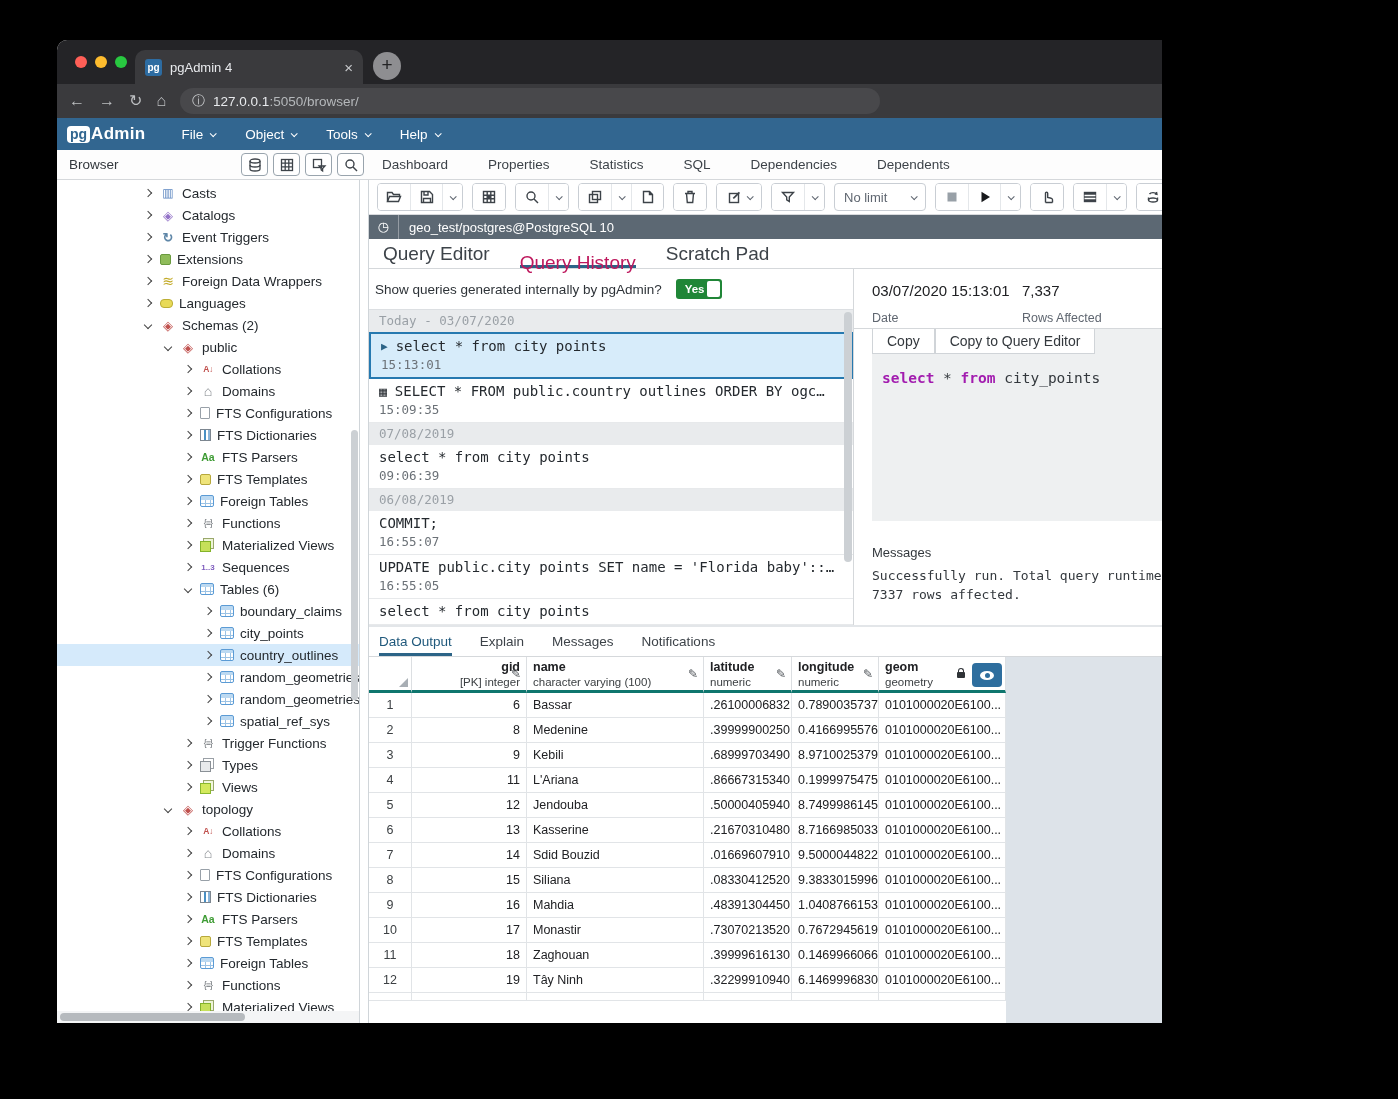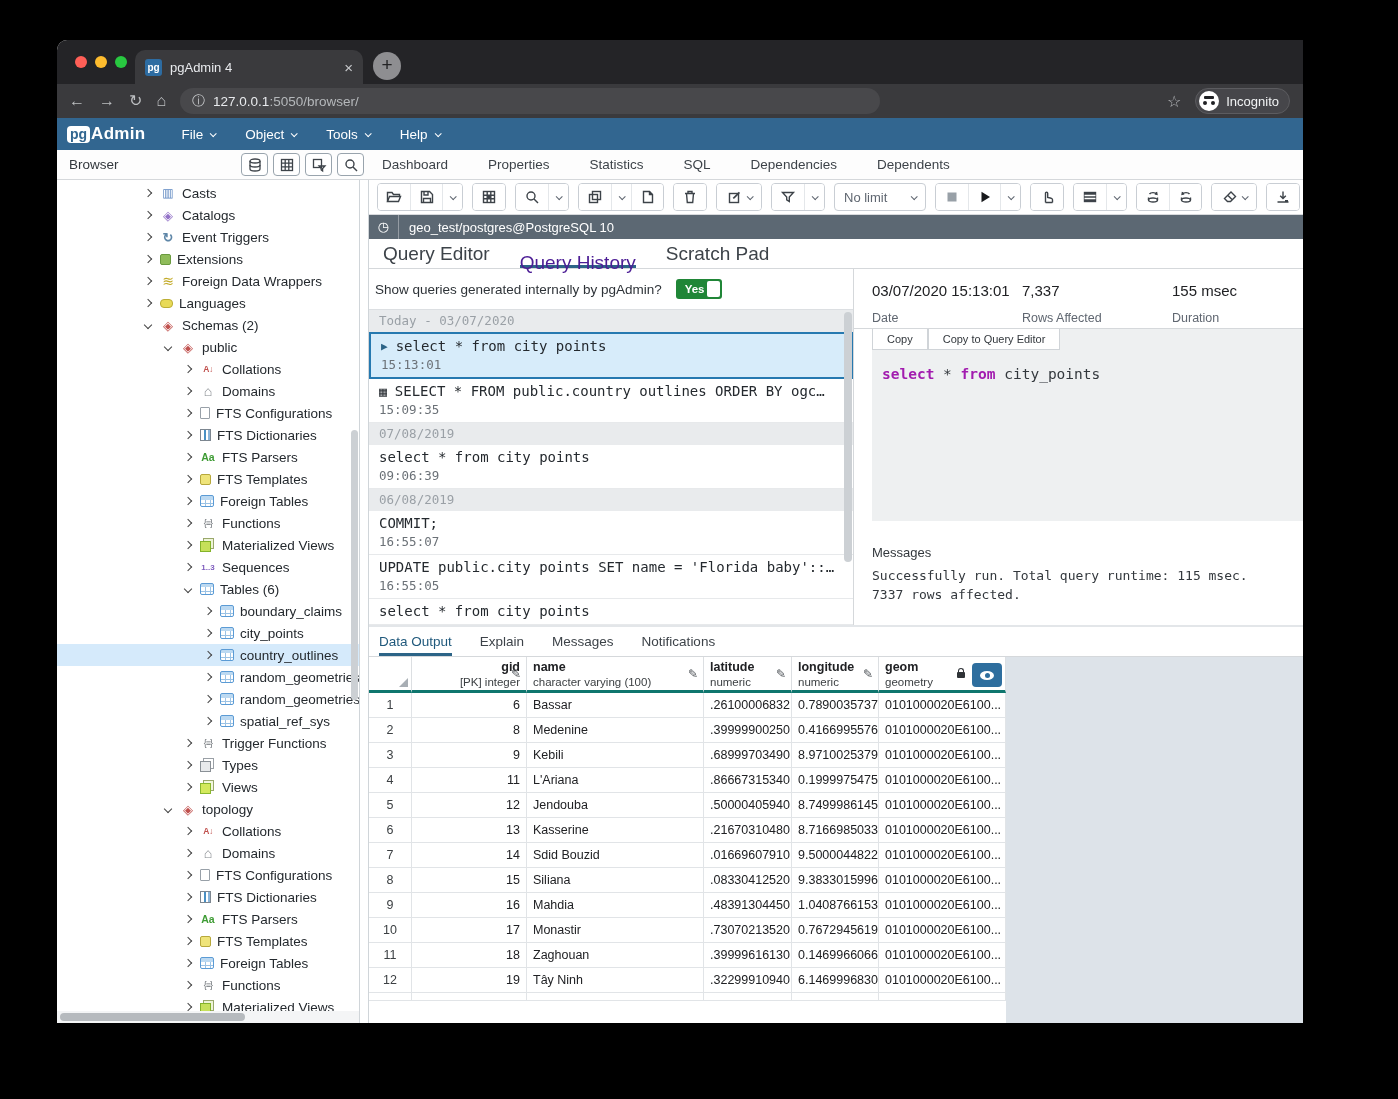--- a/index.html
+++ b/index.html
@@ -1,17 +1,17 @@
 <!DOCTYPE html>
 <html><head>
 <meta charset="utf-8">
 <style>
   * { box-sizing: border-box; margin: 0; padding: 0; }
   html,body { width:1398px; height:1099px; background:#000; font-family:"Liberation Sans",sans-serif; }
-  .canvas { position:relative; width:1303px; height:1099px; background:#000; overflow:hidden; }
+  .canvas { position:relative; width:1162px; height:1099px; background:#000; overflow:hidden; }
   .window { position:absolute; left:57px; top:40px; width:1284px; height:983px; border-radius:10px 10px 0 0; overflow:hidden; background:#fff; display:flex; flex-direction:column; }
 
   
   .tabbar { height:44px; background:#242427; display:flex; align-items:flex-end; position:relative; flex:none; }
   .lights { position:absolute; left:18px; top:16px; display:flex; gap:8px; }
   .light { width:12px; height:12px; border-radius:50%; }
   .l-red{background:#ff5f57}.l-yellow{background:#febc2e}.l-green{background:#28c840}
   .ctab { margin-left:78px; width:228px; height:34px; background:#3a3a3d; border-radius:10px 10px 0 0; display:flex; align-items:center; padding:0 10px; gap:8px; color:#e8eaed; font-size:13px; }
   .favicon { width:17px; height:17px; background:#2d6ca2; border-radius:3px; color:#fff; font-size:10px; font-weight:bold; display:flex; align-items:center; justify-content:center; flex:none;}
   .ctab-title { flex:1; white-space:nowrap; overflow:hidden; }
@@ -107,21 +107,21 @@
   .cdd { width:5px; height:5px; border-right:1.5px solid #5f6670; border-bottom:1.5px solid #5f6670; transform:rotate(45deg) translateY(-1px); }
 
   
   .banner { height:24px; background:#5c6873; display:flex; align-items:center; color:#fff; flex:none; }
   .banner-ic { width:30px; text-align:center; font-size:13px; border-right:1px solid rgba(255,255,255,.35); line-height:24px; }
   .banner-txt { padding-left:10px; font-size:13px; }
 
   
   .qtabs { height:30px; border-bottom:1px solid #d5d8db; display:flex; gap:30px; padding-left:14px; font-size:19px; color:#3d4349; flex:none; }
   .qtab { display:flex; align-items:center; }
-  .qtab.active { color:#4c1d95; border-bottom:3px solid #2c6487; padding-top:2px;margin-top:20px; }
+  .qtab.active { color:#be185d; border-bottom:3px solid #2c6487; padding-top:2px;margin-top:20px; }
 
   
   .histwrap { height:356px; display:flex; flex:none; min-height:0; }
   .histleft { width:485px; flex:none; display:flex; flex-direction:column; border-right:1px solid #d5d8db; }
   .togglerow { height:40px; display:flex; align-items:center; padding:0 10px 0 6px; gap:14px; flex:none; }
   .togglelabel { font-size:13.5px; color:#2e3338; }
   .toggle { width:46px; height:20px; background:#208637; border-radius:3px; position:relative; color:#fff; font-size:11.5px; font-weight:bold; line-height:20px; padding-left:9px; }
   .toggle-knob { position:absolute; right:2px; top:2px; width:13px; height:16px; background:#fff; border-radius:2px; }
   .histlist { flex:1; overflow:hidden; position:relative; border-top:1px solid #dcdfe2; font-family:"DejaVu Sans Mono",monospace; }
   .ghdr { height:22px; background:#e9ebed; color:#9aa0a6; font-size:12.5px; line-height:22px; padding-left:10px; }
@@ -134,21 +134,21 @@
   .hl-vscroll { position:absolute; right:1px; top:2px; width:8px; height:250px; background:#ccd0d4; border-radius:4px; }
 
   
   .histright { flex:1; min-width:0; display:flex; flex-direction:column; overflow:hidden; }
   .stats { display:flex; padding:13px 0 3px 18px; border-bottom:1px solid #d5d8db; flex:none; }
   .stat { width:150px; }
   .stat .v { font-size:15px; color:#202124; }
   .stat .l { font-size:12.5px; color:#5f6670; margin-top:12px; }
   .codewrap { margin:0 10px 0 18px; background:#eef0f1; height:192px; flex:none; position:relative; }
   .copybtns { display:flex; }
-  .cbtn { background:#fff; border:1px solid #d0d4d8; border-top:none; font-size:11px; color:#33383d; padding:4px 14px; }
+  .cbtn { background:#fff; border:1px solid #d0d4d8; border-top:none; font-size:14px; color:#33383d; padding:4px 14px; }
   .sqlpreview { font-family:"DejaVu Sans Mono",monospace; font-size:14.5px; color:#33383d; padding:16px 10px; }
   .sqlpreview .kw { color:#a21caf; font-weight:bold; }
   .msgs { padding:24px 0 0 18px; }
   .msgs-title { font-size:13px; color:#33383d; }
   .msgline { font-family:"DejaVu Sans Mono",monospace; font-size:13px; color:#33383d; line-height:19px; }
   .msgs-title { margin-bottom:6px; }
 
   .splitter-h { height:2px; background:#e3e6e9; flex:none; }
 
   

